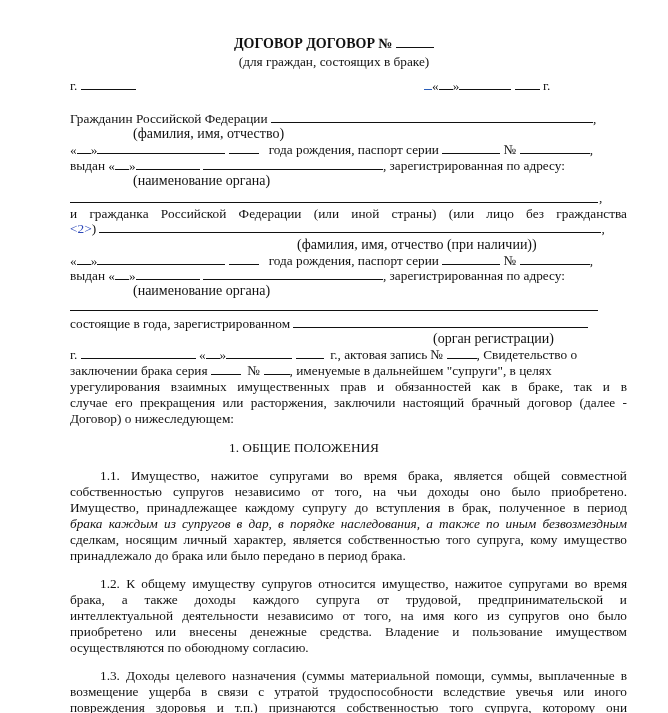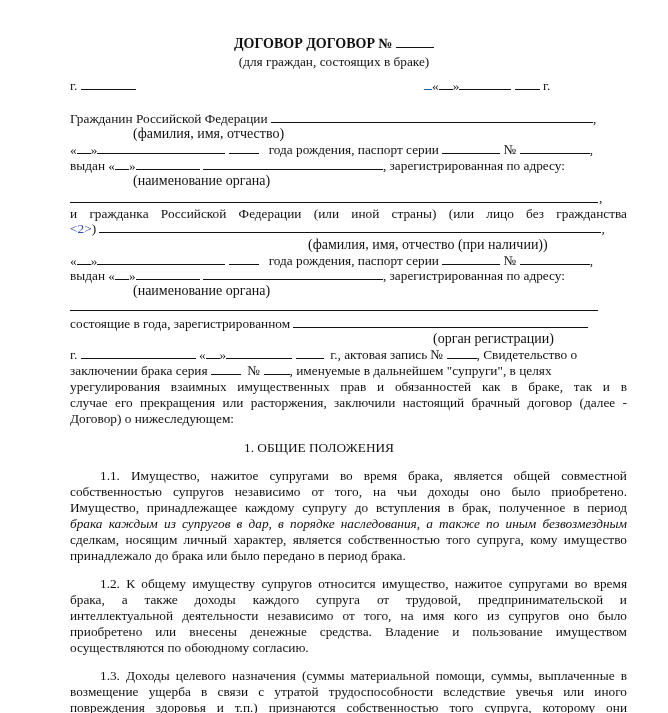--- a/index.html
+++ b/index.html
@@ -7,21 +7,21 @@
          font-family: "Liberation Serif", "DejaVu Serif", serif; color: #111; font-size: 13.3px; }
   .abs { position: absolute; white-space: nowrap; }
   .title { left: 0; width: 668px; text-align: center; top: 36px; font-weight: bold; font-size: 14px; }
   .subtitle { left: 0; width: 668px; text-align: center; top: 54px; font-size: 13.3px; }
   .ul { display: inline-block; border-bottom: 1px solid #111; height: 11px; vertical-align: baseline; }
   .link { color: #2a46b8; }
   .blue-ul { display:inline-block; border-bottom:1px solid #2a5db8; height:11px; }
   .just { left: 70px; width: 557px; text-align: justify; text-align-last: justify; white-space: normal; }
   .just-last { left: 70px; width: 557px; white-space: nowrap; }
   .indent { padding-left: 30px; }
-  .center { left:0; width:608px; text-align:center;margin-left:15px; }
+  .center { left:0; width:608px; text-align:center; }
   .hr { position:absolute; border-bottom:1px solid #111; height:0; }
   .label { font-size: 14px; }
 </style>
 </head>
 <body>
 
 <div class="abs title">
   <span>ДОГОВОР ДОГОВОР №</span>
   <span class="ul" style="width:38px"></span>
 </div>
@@ -59,21 +59,21 @@
 <div class="abs label" style="left:133px; top:173px;">(наименование органа)</div>
 
 <div class="hr" style="left:70px; top:202px; width:528px;"></div>
 <div class="abs" style="left:599px; top:190px;">,</div>
 
 <div class="abs just" style="top:206px;">и   гражданка   Российской   Федерации   (или   иной   страны)   (или  лицо без гражданства</div>
 <div class="abs" style="left:70px; top:221px;">
   <span class="link">&lt;2&gt;</span><span>)</span>
   <span class="ul" style="width:502px"></span>,
 </div>
-<div class="abs label" style="left:308px; top:237px;">(фамилия, имя, отчество (при наличии))</div>
+<div class="abs label" style="left:297px; top:237px;">(фамилия, имя, отчество (при наличии))</div>
 
 <div class="abs" style="left:70px; top:253px;">
   <span>«</span><span class="ul" style="width:14px"></span><span>»</span><span class="ul" style="width:128px"></span>
   <span class="ul" style="width:30px"></span>
   &nbsp;&nbsp;<span>года рождения, паспорт серии</span>
   <span class="ul" style="width:58px"></span>
   <span>№</span>
   <span class="ul" style="width:70px"></span>,
 </div>
 

